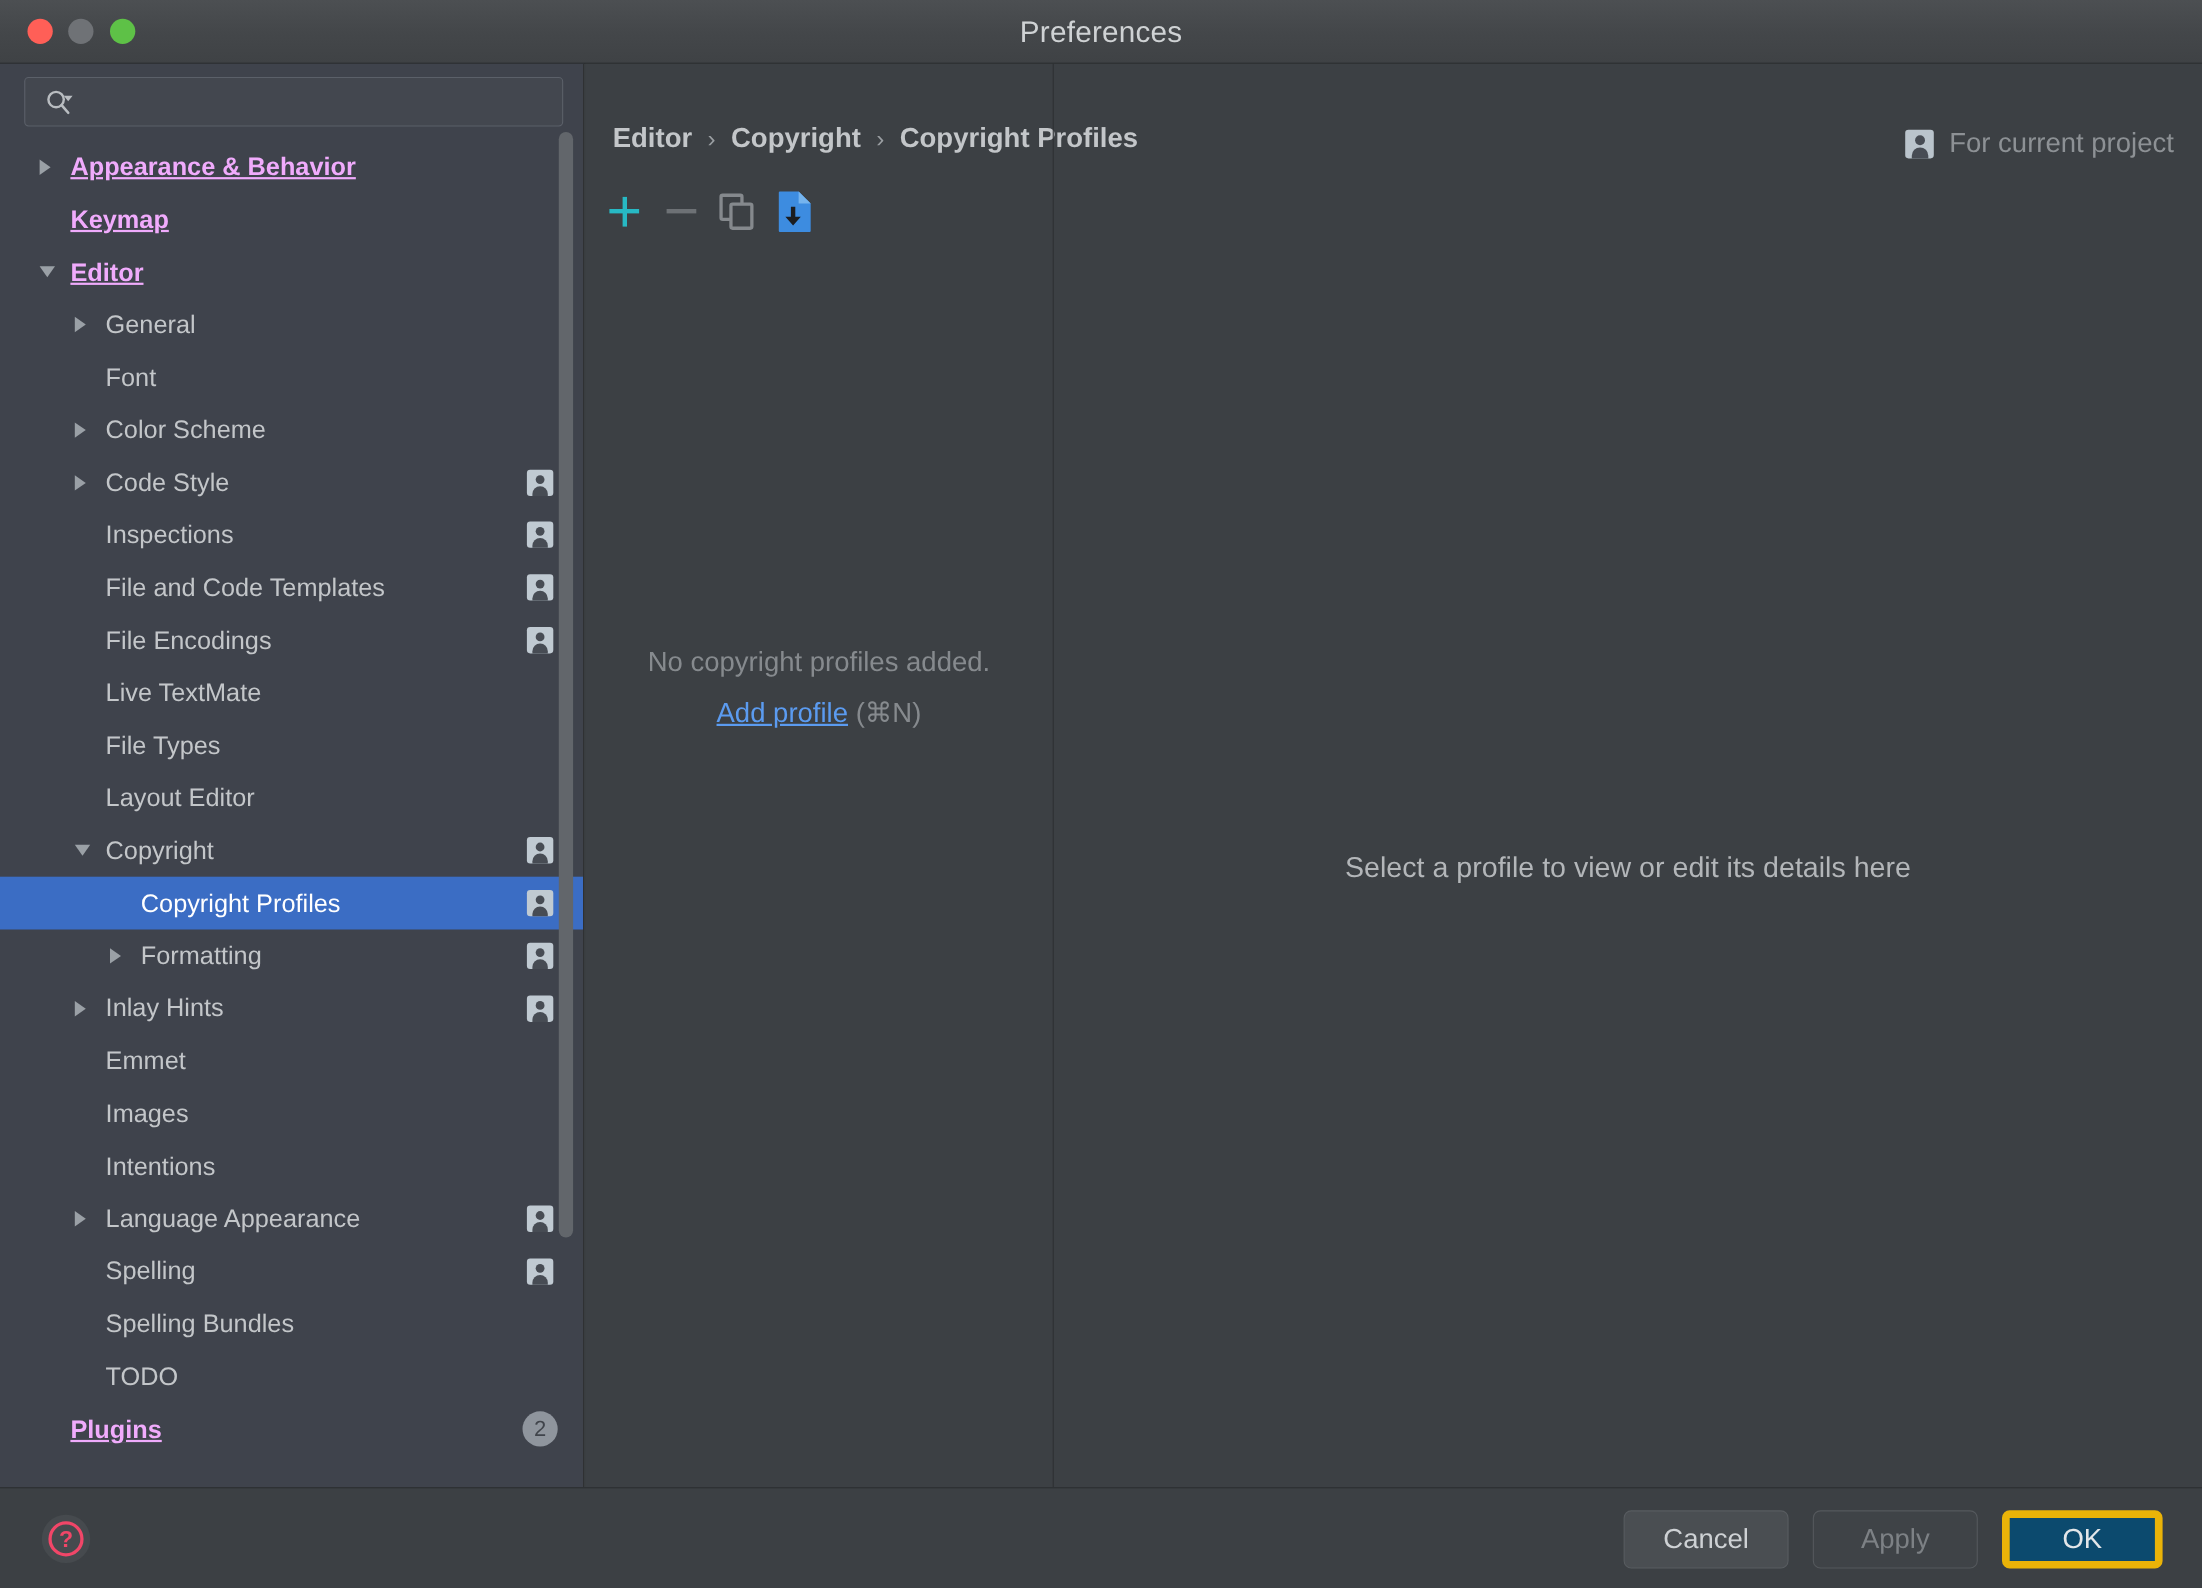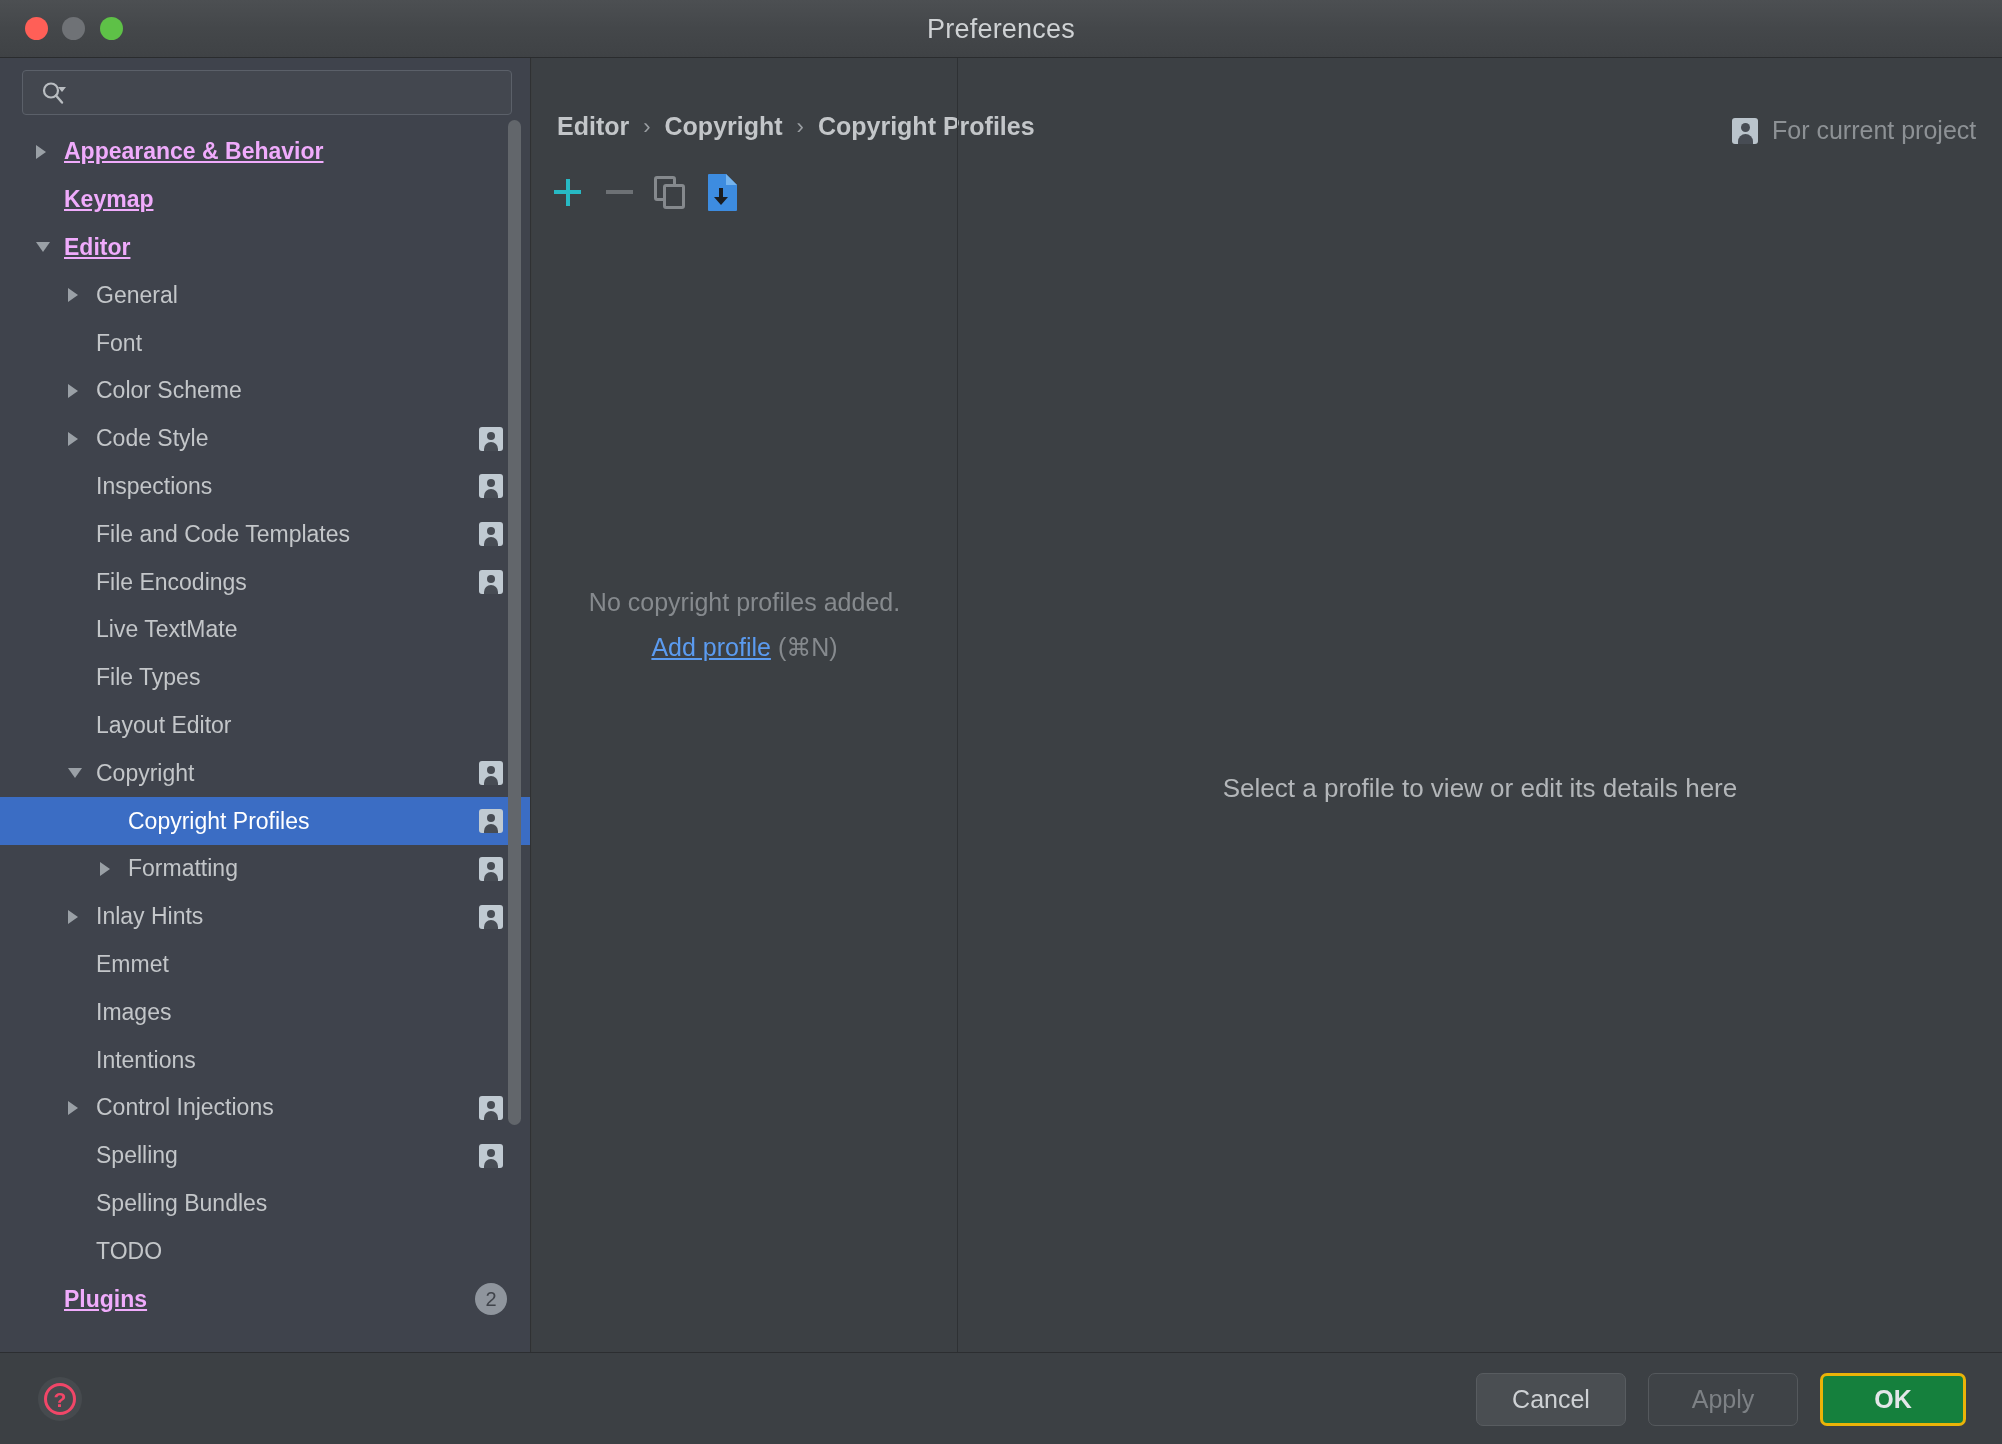--- a/index.html
+++ b/index.html
@@ -403,25 +403,24 @@
     background: #4a4e52;
     border: 1px solid #585c60;
     color: #ced1d4;
   }
   .btn.apply {
     background: #3f4347;
     border: 1px solid #55595d;
     color: #7d8185;
   }
   .btn.ok {
-    background: #15803d;
-    border: 3px solid #eab308;
+    background: #0c4a6e;
+    border: 7px solid #eab308;
     color: #e3e6e9;
     min-width: 146px;
-    font-weight: bold;
   }
 </style>
 </head>
 <body>
 
 <div id="window">
 
   <div class="titlebar">
     <div class="traffic close"></div>
     <div class="traffic min"></div>
@@ -539,21 +538,21 @@
           <span class="tree-label" style="margin-left: 96px;">Emmet</span>
         </div>
         <div class="tree-row">
           <span class="tree-label" style="margin-left: 96px;">Images</span>
         </div>
         <div class="tree-row">
           <span class="tree-label" style="margin-left: 96px;">Intentions</span>
         </div>
         <div class="tree-row">
           <span class="tree-arrow right" style="left: 68px;"></span>
-          <span class="tree-label" style="margin-left: 96px;">Control Injections</span>
+          <span class="tree-label" style="margin-left: 96px;">Language Appearance</span>
           <span class="proj-icon">
             <span class="head"></span>
             <span class="body"></span>
           </span>
         </div>
         <div class="tree-row">
           <span class="tree-label" style="margin-left: 96px;">Spelling</span>
           <span class="proj-icon">
             <span class="head"></span>
             <span class="body"></span>

